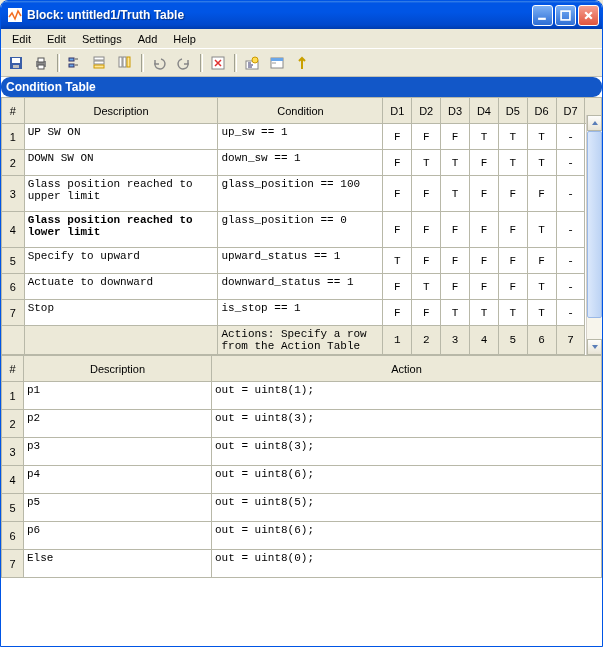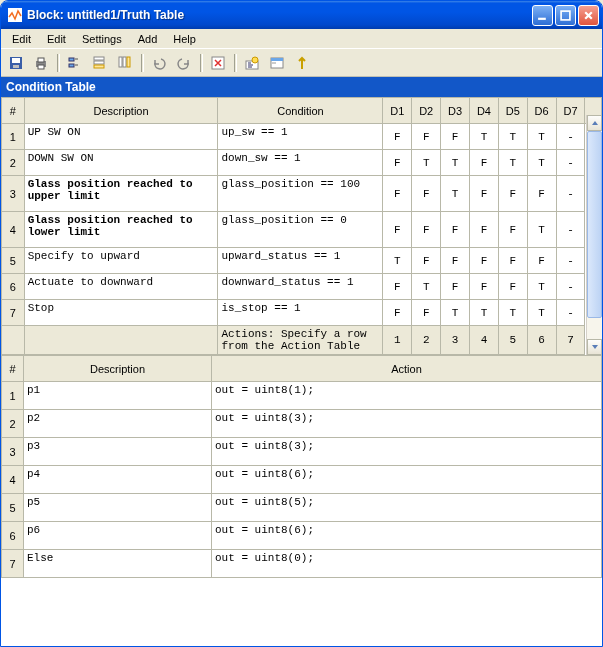--- a/index.html
+++ b/index.html
@@ -95,20 +95,21 @@
     border-right: 1px solid #fff;
   }
   .toolbar svg { width: 16px; height: 16px; }
 
   .section-header {
     background: #1257c8;
     color: #fff;
     font-weight: bold;
     padding: 3px 5px;
     font-size: 12px;
+    border-radius: 9px;
   }
   .content {
     flex: 1;
     display: flex;
     flex-direction: column;
     overflow: hidden;
     background: #fff;
   }
   .table-wrap {
     overflow: hidden;
@@ -354,21 +355,21 @@
               <td class="dcell">T</td>
               <td class="dcell">T</td>
               <td class="dcell">F</td>
               <td class="dcell">T</td>
               <td class="dcell">T</td>
               <td class="dcell">-</td>
               <td style="border:none;background:transparent"></td>
             </tr>
             <tr>
               <td class="rownum">3</td>
-              <td style="height: 36px; font-weight: bold;">Glass position reached to upper limit</td>
+              <td style="height: 36px;">Glass position reached to upper limit</td>
               <td>glass_position == 100</td>
               <td class="dcell">F</td>
               <td class="dcell">F</td>
               <td class="dcell">T</td>
               <td class="dcell">F</td>
               <td class="dcell">F</td>
               <td class="dcell">F</td>
               <td class="dcell">-</td>
               <td style="border:none;background:transparent"></td>
             </tr>

